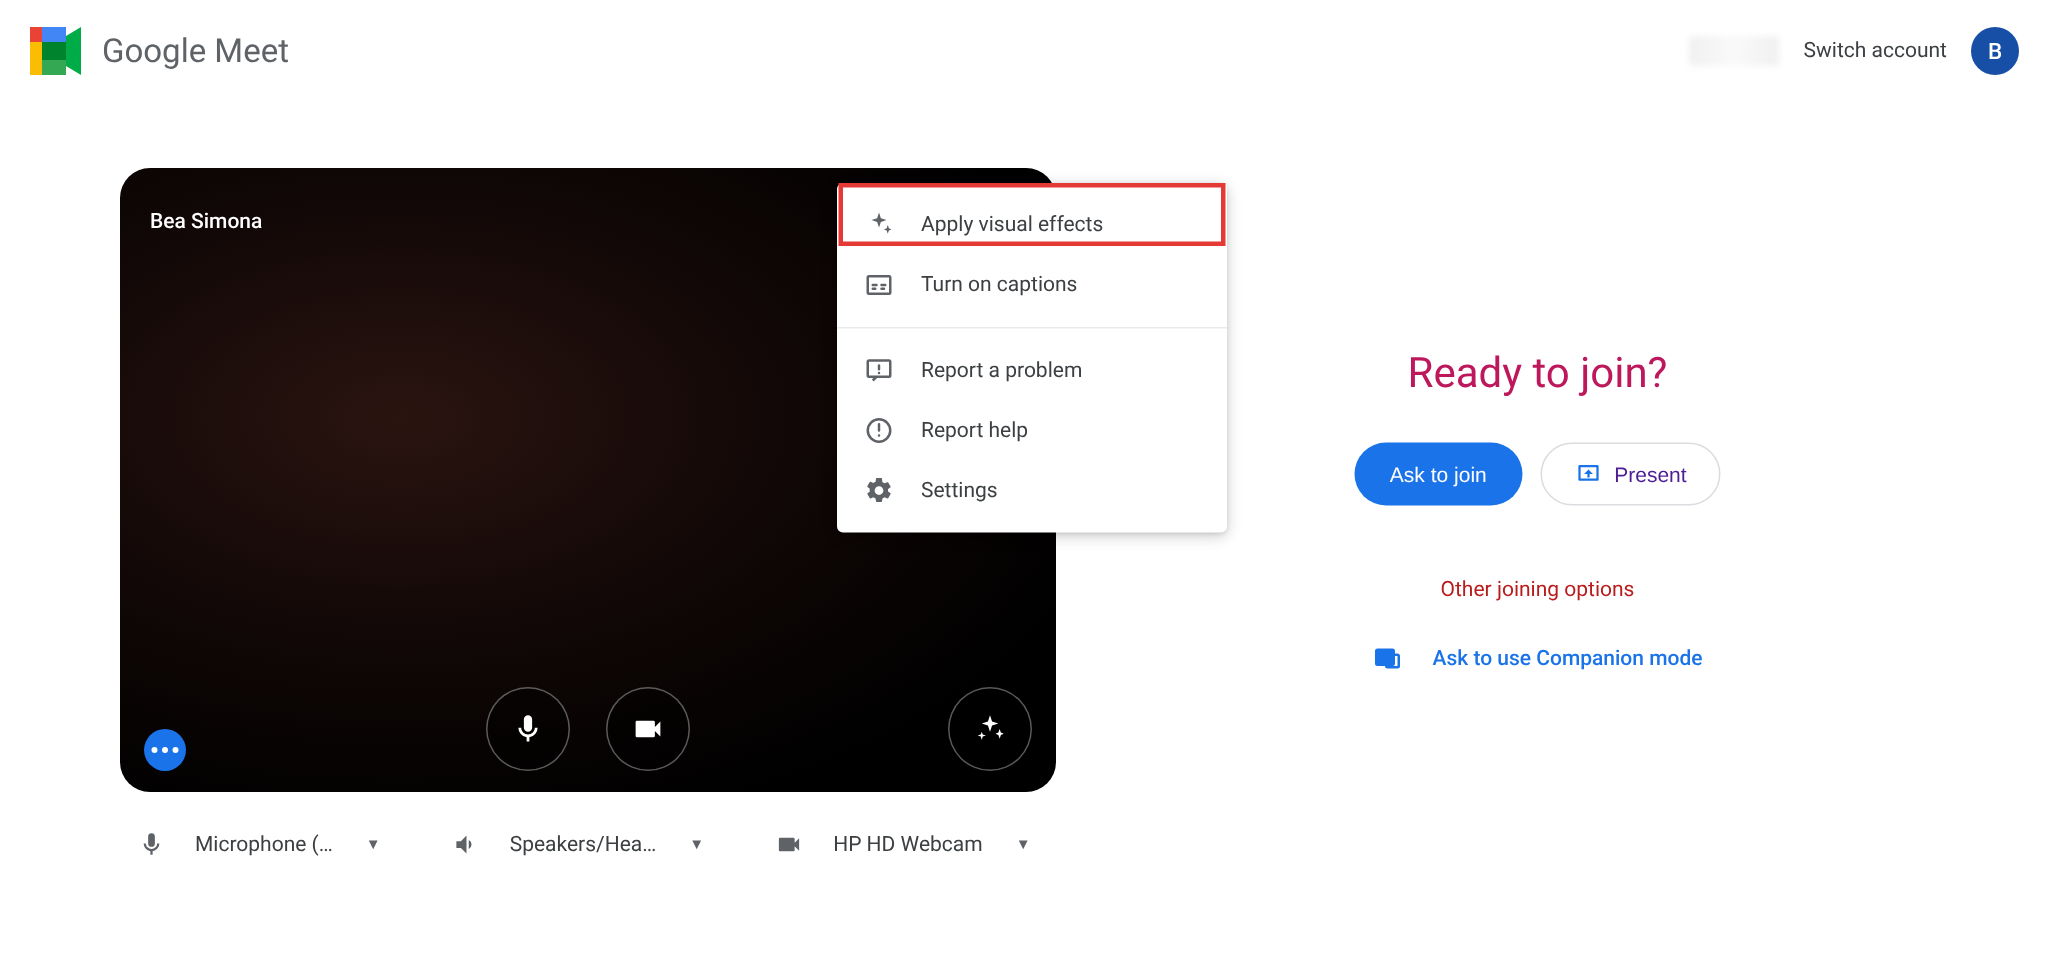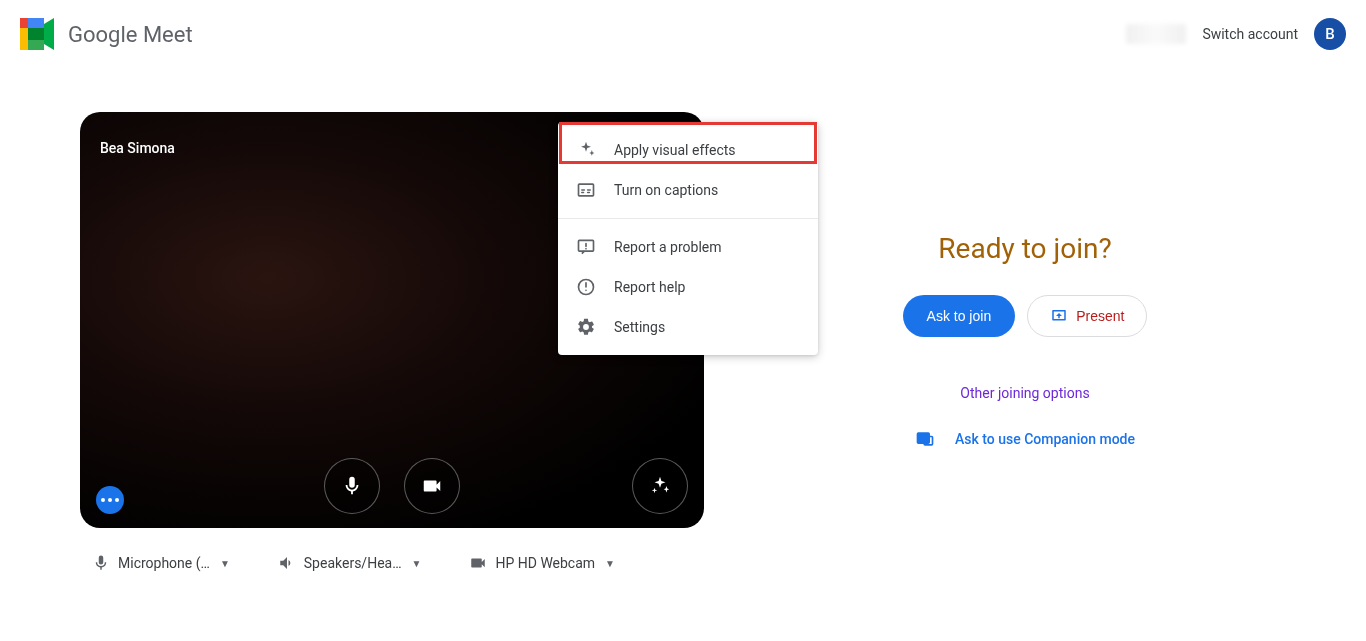--- a/index.html
+++ b/index.html
@@ -156,62 +156,62 @@
   .device-row {
     margin-top: 26px;
     display:flex;
     gap: 48px;
     align-items:center;
     padding-left: 12px;
     font-size: 14px;
     color:#3c4043;
   }
   .device {
-    display:flex;align-items:center;gap:8px;cursor:pointer;
+    display:flex;align-items:center;gap:20px;cursor:pointer;
   }
   .device svg { width:18px;height:18px;fill:#5f6368;}
   .caret { font-size:10px;color:#5f6368;margin-left:2px;}
 
   .join-col {
     flex: 1;
     display:flex;
     flex-direction:column;
     align-items:center;
     padding-top: 120px;
   }
   .join-title {
     font-size: 28px;
-    color:#a16207;
+    color:#be185d;
     font-weight:400;
     margin-bottom: 30px;
   }
   .join-buttons { display:flex; gap:12px; margin-bottom: 48px;}
   .btn-primary {
     background:#1a73e8;
     color:#fff;
     border:none;
     border-radius: 24px;
     padding: 12px 24px;
     font-size:14px;
     font-weight:500;
     cursor:pointer;
   }
   .btn-outline {
     background:#fff;
-    color:#b91c1c;
+    color:#4c1d95;
     border:1px solid #dadce0;
     border-radius:24px;
     padding: 11px 22px;
     font-size:14px;
     font-weight:500;
     cursor:pointer;
     display:flex;align-items:center;gap:8px;
   }
   .other-label {
-    font-size:14px;color:#6d28d9;margin-bottom:28px;
+    font-size:14px;color:#b91c1c;margin-bottom:28px;
   }
   .companion-link {
     display:flex;align-items:center;gap:20px;
     color:#1a73e8;font-size:14px;font-weight:500;cursor:pointer;
   }
 </style>
 </head>
 <body>
 
 <div class="header">

